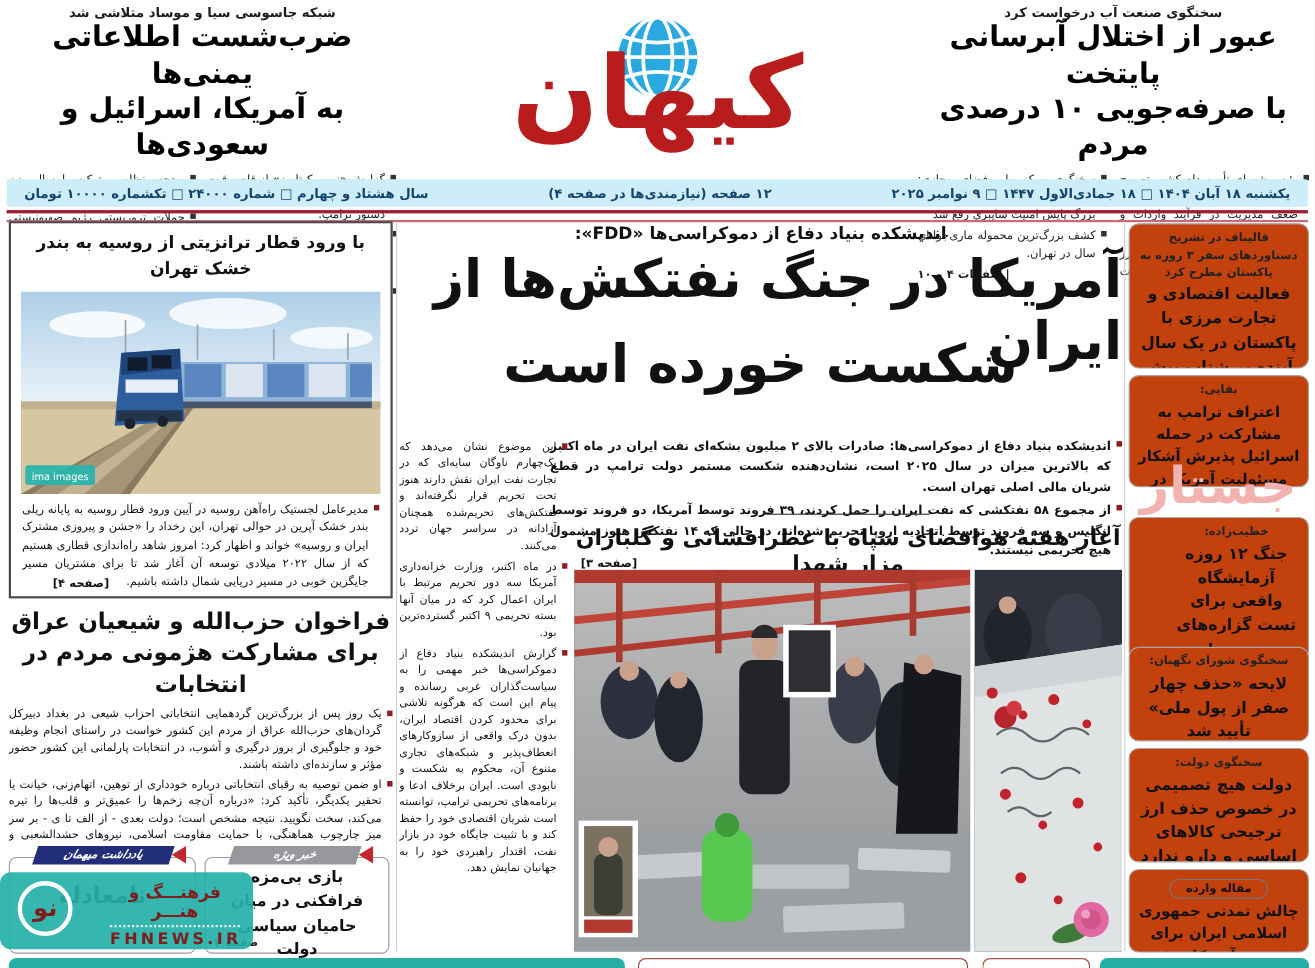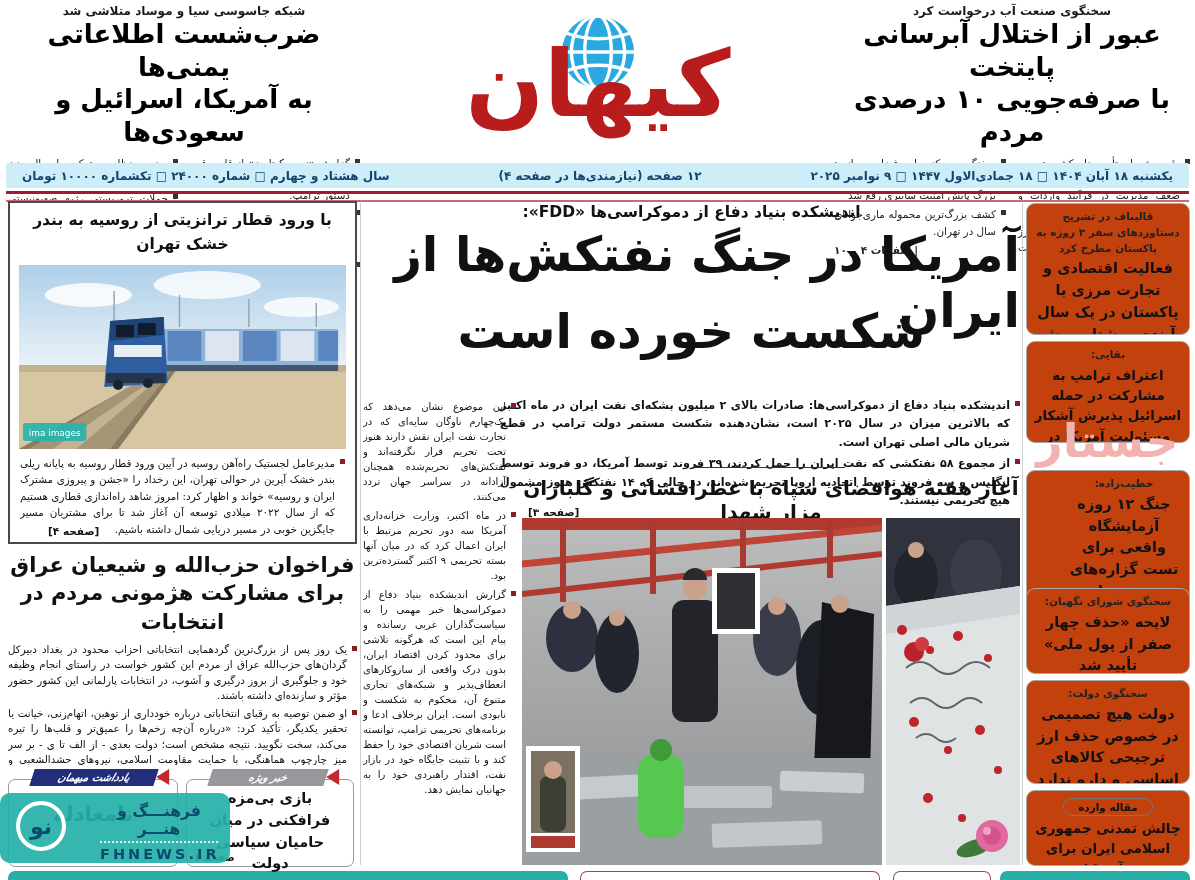--- a/index.html
+++ b/index.html
@@ -35,21 +35,21 @@
   .ribbon{position:absolute;top:769px;height:17px;line-height:17px;color:#fff;font-weight:700;
           font-size:10.5px;font-style:italic;text-align:center;z-index:4;transform:skewX(-18deg);}
   .ribbon .arrow{position:absolute;right:-13px;top:0;width:0;height:0;transform:skewX(18deg);
           border-top:8.5px solid transparent;border-bottom:8.5px solid transparent;border-right:13px solid #c1272d;}
   .small-box{position:absolute;top:779px;height:88px;border:1.2px solid #9a9a9a;border-radius:7px;background:#fff;
              box-sizing:border-box;text-align:center;z-index:2;}
   .guest-title{font-size:21px;font-weight:900;margin-top:22px;}
   .special-title{font-size:14.5px;font-weight:900;line-height:1.5;margin-top:8px;padding:0 8px;}
   .special-pref{position:absolute;left:8px;bottom:3px;font-weight:800;font-size:10px;}
   .fh-wm{position:absolute;left:0;top:793px;width:230px;height:70px;background:rgba(36,176,168,.92);
-         border-radius:10px;z-index:6;color:#0c4a6e;}
+         border-radius:10px;z-index:6;color:#7f1d1d;}
   .fh-circle{position:absolute;left:16px;top:8px;width:50px;height:50px;border:4px solid #fff;border-radius:50%;
              display:flex;align-items:center;justify-content:center;font-size:22px;font-weight:900;box-sizing:border-box;}
   .fh-text{position:absolute;left:84px;right:12px;top:9px;text-align:center;margin-left:16px;}
   .fh-l1{font-size:15.5px;font-weight:800;border-bottom:2px dotted rgba(255,255,255,.85);padding-bottom:3px;}
   .fh-l2{font-size:14.5px;font-weight:800;letter-spacing:3px;font-family:"DejaVu Sans",sans-serif;margin-top:3px;}
   
   .lead-kicker{position:absolute;left:363px;top:203px;width:657px;text-align:center;font-size:15.5px;font-weight:700;}
   .lead-h1{position:absolute;left:363px;top:226px;width:657px;font-size:48px;font-weight:900;letter-spacing:-1px;}
   .lead-h2{position:absolute;left:363px;top:303px;width:657px;text-align:center;font-size:48px;font-weight:900;letter-spacing:-1px;}
   .lead-top-bul{position:absolute;left:500px;top:397px;width:520px;font-size:11.2px;font-weight:600;line-height:1.65;text-align:justify;}
@@ -303,21 +303,21 @@
     </div>
     <div class="train-pref">[صفحه ۴]</div>
   </div>
 
   <div class="iraq-sec">
     <div class="iraq-h">
       <div>فراخوان حزب‌الله و شیعیان عراق</div>
       <div>برای مشارکت هژمونی مردم در انتخابات</div>
     </div>
     <div class="iraq-body">
-      <div class="bul">یک روز پس از بزرگ‌ترین گردهمایی انتخاباتی احزاب محدود در بغداد دبیرکل گردان‌های حزب‌الله عراق از مردم این کشور خواست در راستای انجام وظیفه خود و جلوگیری از بروز درگیری و آشوب، در انتخابات پارلمانی این کشور حضور مؤثر و سازنده‌ای داشته باشند.</div>
+      <div class="bul">یک روز پس از بزرگ‌ترین گردهمایی انتخاباتی احزاب شیعی در بغداد دبیرکل گردان‌های حزب‌الله عراق از مردم این کشور خواست در راستای انجام وظیفه خود و جلوگیری از بروز درگیری و آشوب، در انتخابات پارلمانی این کشور حضور مؤثر و سازنده‌ای داشته باشند.</div>
       <div class="bul">او ضمن توصیه به رقبای انتخاباتی درباره خودداری از توهین، اتهام‌زنی، خیانت یا تحقیر یکدیگر، تأکید کرد: «درباره آن‌چه زخم‌ها را عمیق‌تر و قلب‌ها را تیره می‌کند، سخت نگویید. نتیجه مشخص است؛ دولت بعدی - از الف تا ی - بر سر میز چارچوب هماهنگی، با حمایت مقاومت اسلامی، نیروهای حشدالشعبی و فرزندان غیور ملت تشکیل خواهد شد.»</div>
 
     </div>
   </div>
 
   <div class="ribbon" style="left:32px;width:124px;background:#232e7a;">
     <span>یادداشت میهمان</span>
     <span class="arrow"></span>
   </div>
   <div class="small-box" style="left:8px;width:170px;">

